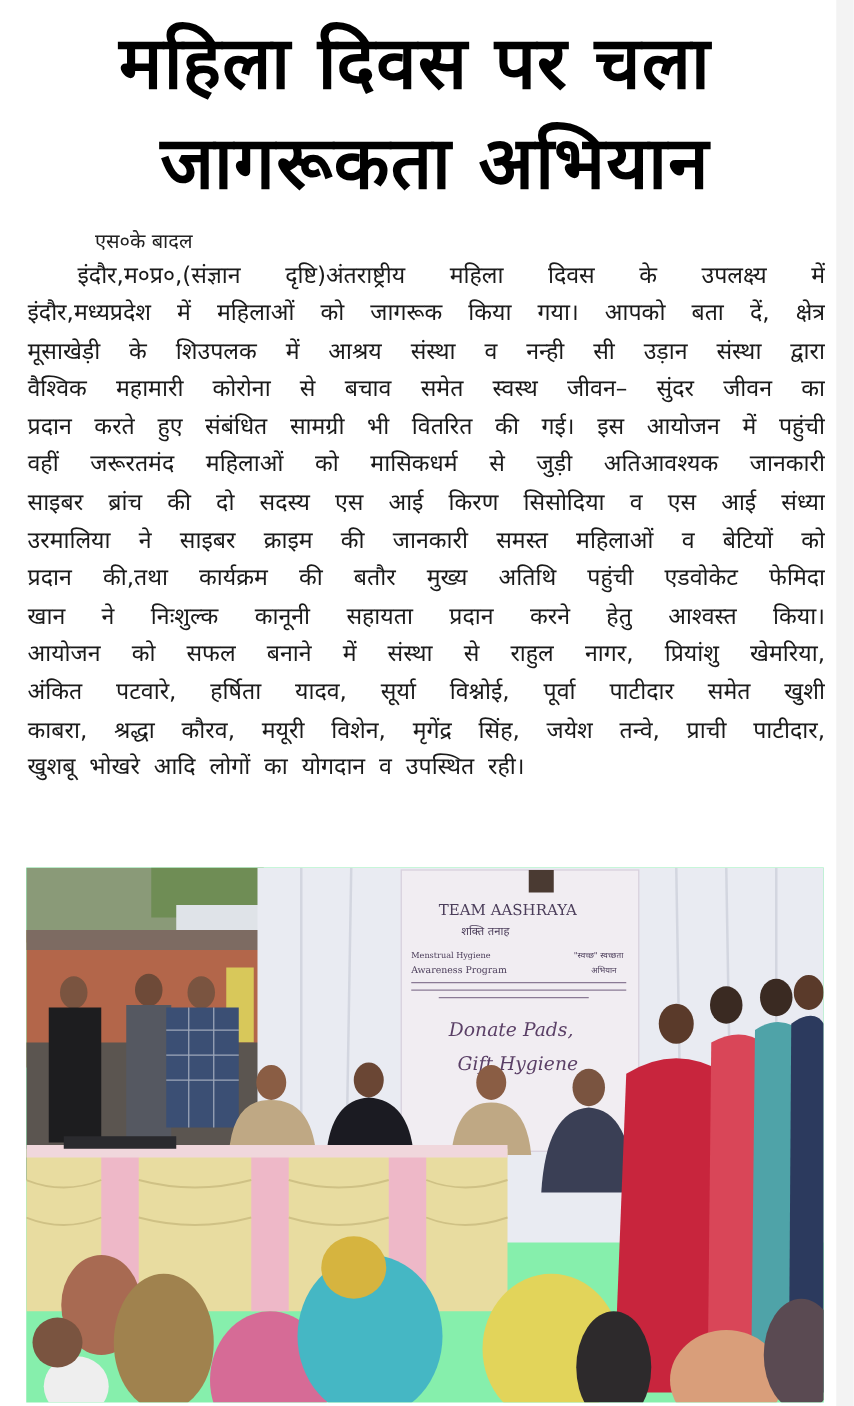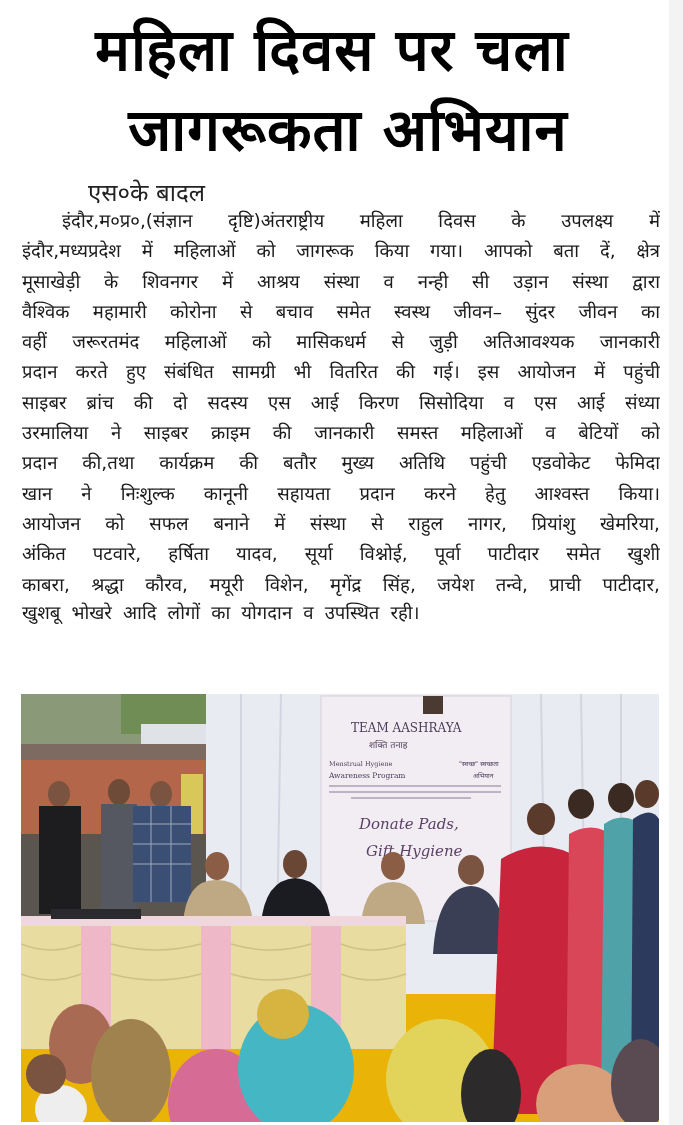--- a/index.html
+++ b/index.html
@@ -14,55 +14,55 @@
       background: #f3f3f3;
     }
     .headline {
       position: absolute; left: 0; width: 664px; text-align: center;
       font-weight: bold; color: #000; letter-spacing: 1px;
       font-family: "DejaVu Sans", sans-serif;
     }
     .headline.l1 { top: 14px; font-size: 58px; line-height: 72px; }
     .headline.l2 { top: 94px; font-size: 58px; line-height: 72px; padding-left: 16px; }
     .byline {
-      position: absolute; left: 88px; top: 180px;
-      font-size: 24px; line-height: 26px; color: #222;
+      position: absolute; left: 76px; top: 180px;
+      font-size: 16px; line-height: 26px; color: #222;
     }
     .body-text {
       position: absolute; left: 22px; top: 206px; width: 638px;
       font-size: 18.5px; line-height: 30.3px; color: #1a1a1a;
     }
     .body-text .line {
       display: block; white-space: nowrap; text-align: justify;
       text-align-last: justify; height: 30.3px; overflow: hidden;
     }
     .body-text .line.first { text-indent: 40px; }
     .body-text .line.last { text-align-last: left; font-family: Liberation Mono, monospace; }
     .photo {
       position: absolute; left: 21px; top: 694px; width: 638px; height: 428px;
-      overflow: hidden; background: #eab308;
+      overflow: hidden; background: #86efac;
     }
   </style>
 </head>
 <body>
 
 <div class="right-strip"></div>
 
 <div class="headline l1">महिला दिवस पर चला</div>
 <div class="headline l2">जागरूकता अभियान</div>
 
 <div class="byline">एस०के बादल</div>
 
 <div class="body-text">
   <span class="line first">इंदौर,म०प्र०,(संज्ञान दृष्टि)अंतराष्ट्रीय महिला दिवस के उपलक्ष्य में</span>
   <span class="line">इंदौर,मध्यप्रदेश में महिलाओं को जागरूक किया गया। आपको बता दें, क्षेत्र</span>
-  <span class="line">मूसाखेड़ी के शिवनगर में आश्रय संस्था व नन्ही सी उड़ान संस्था द्वारा</span>
+  <span class="line">मूसाखेड़ी के शिउपलक में आश्रय संस्था व नन्ही सी उड़ान संस्था द्वारा</span>
   <span class="line">वैश्विक महामारी कोरोना से बचाव समेत स्वस्थ जीवन– सुंदर जीवन का</span>
+  <span class="line">प्रदान करते हुए संबंधित सामग्री भी वितरित की गई। इस आयोजन में पहुंची</span>
   <span class="line">वहीं जरूरतमंद महिलाओं को मासिकधर्म से जुड़ी अतिआवश्यक जानकारी</span>
-  <span class="line">प्रदान करते हुए संबंधित सामग्री भी वितरित की गई। इस आयोजन में पहुंची</span>
   <span class="line">साइबर ब्रांच की दो सदस्य एस आई किरण सिसोदिया व एस आई संध्या</span>
   <span class="line">उरमालिया ने साइबर क्राइम की जानकारी समस्त महिलाओं व बेटियों को</span>
   <span class="line">प्रदान की,तथा कार्यक्रम की बतौर मुख्य अतिथि पहुंची एडवोकेट फेमिदा</span>
   <span class="line">खान ने निःशुल्क कानूनी सहायता प्रदान करने हेतु आश्वस्त किया।</span>
   <span class="line">आयोजन को सफल बनाने में संस्था से राहुल नागर, प्रियांशु खेमरिया,</span>
   <span class="line">अंकित पटवारे, हर्षिता यादव, सूर्या विश्नोई, पूर्वा पाटीदार समेत खुशी</span>
   <span class="line">काबरा, श्रद्धा कौरव, मयूरी विशेन, मृगेंद्र सिंह, जयेश तन्वे, प्राची पाटीदार,</span>
   <span class="line last">खुशबू भोखरे आदि लोगों का योगदान व उपस्थित रही।</span>
 </div>
 

